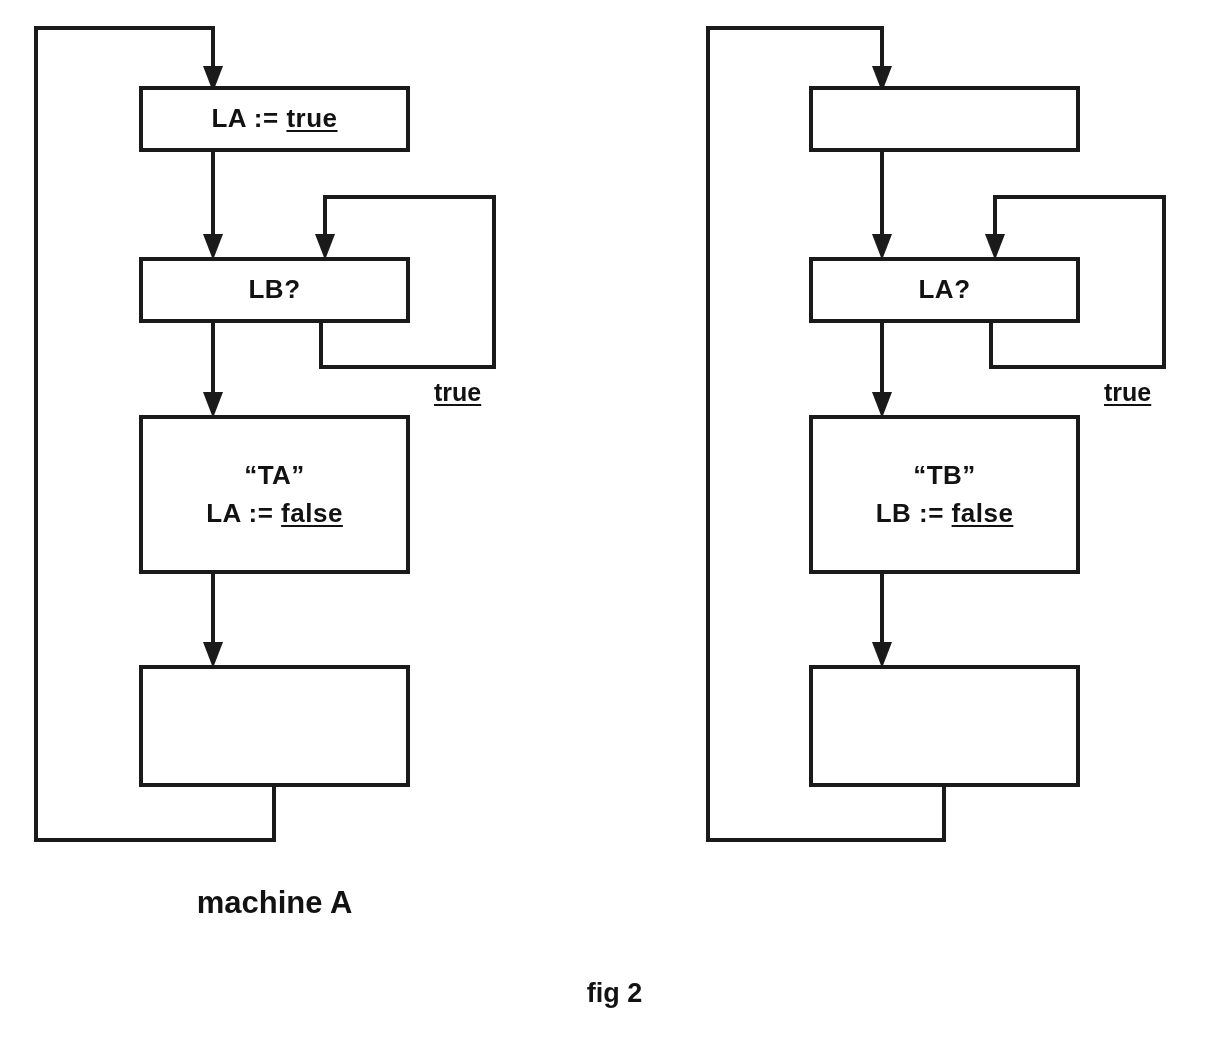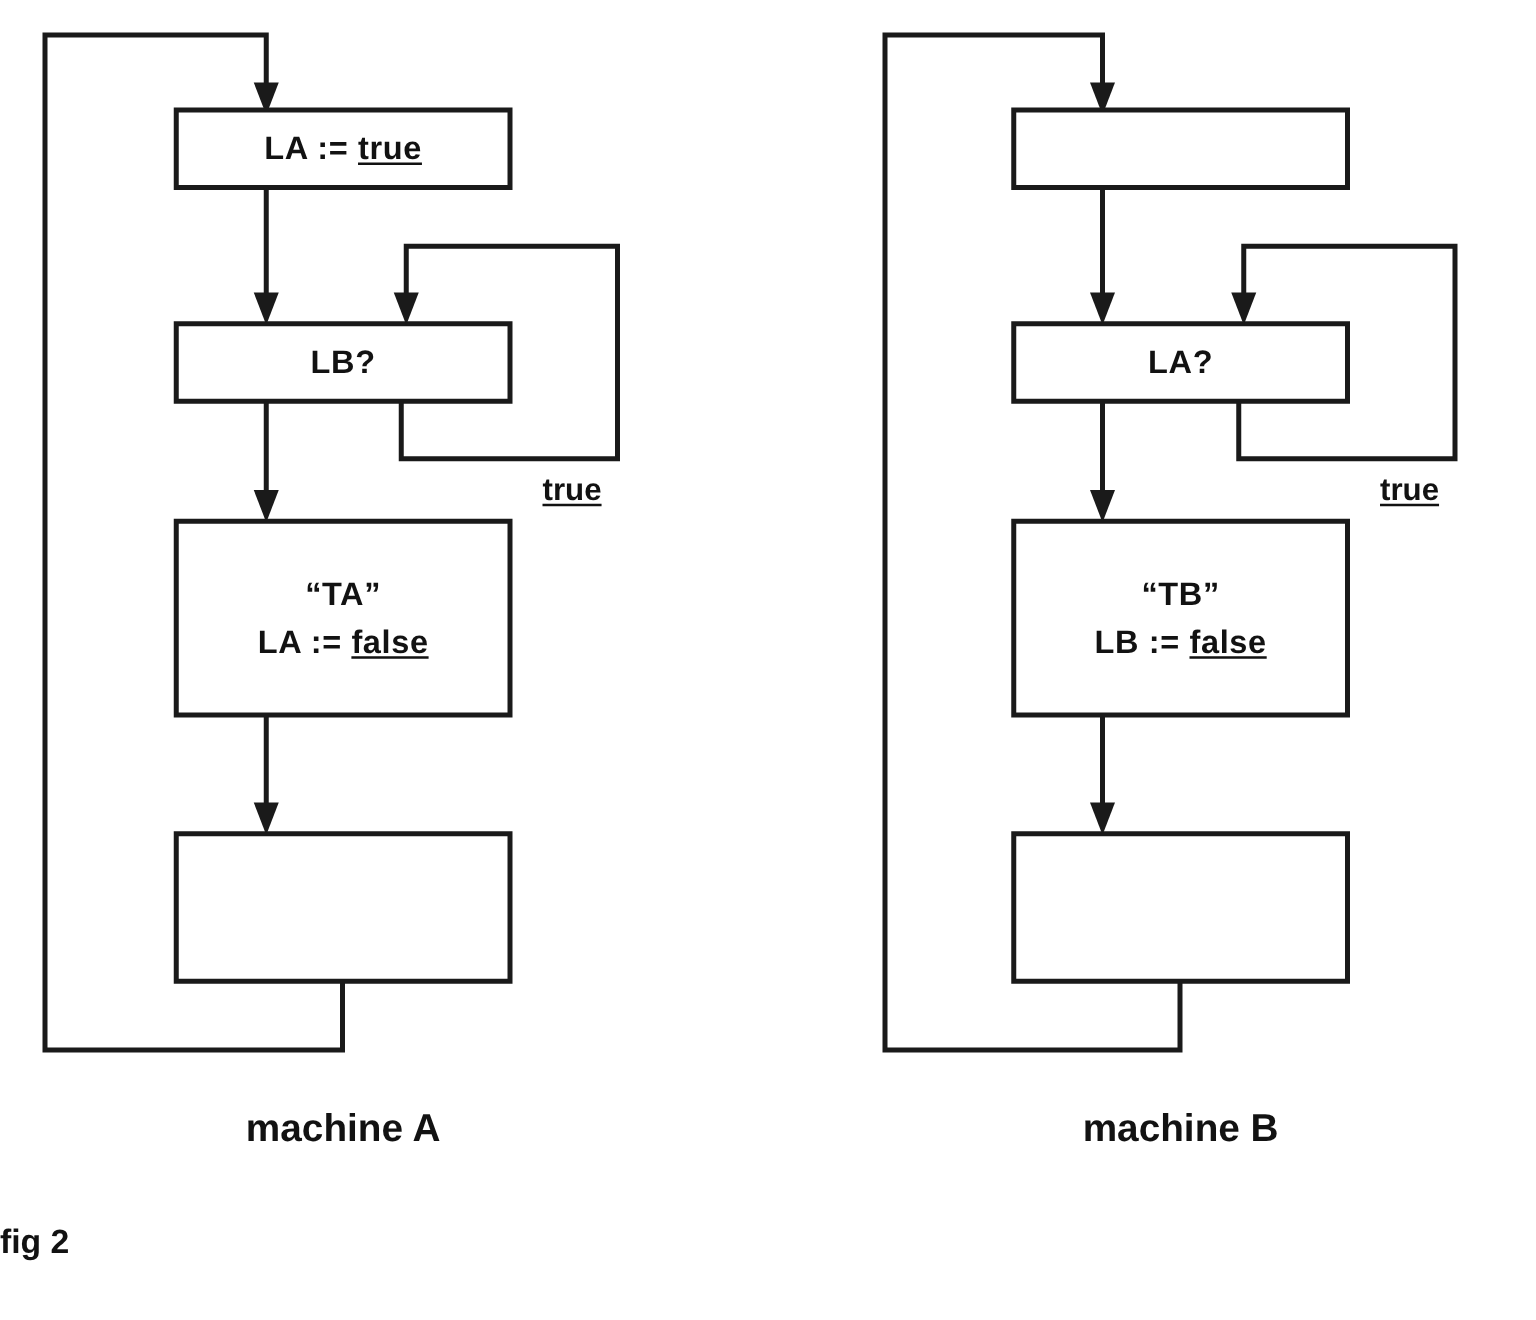--- a/index.html
+++ b/index.html
@@ -86,20 +86,21 @@
     color: #121212;
     text-align: center;
     white-space: nowrap;
   }
   .fig-caption {
     position: absolute;
     font-family: "Liberation Sans", sans-serif;
     font-size: 27px;
     font-weight: 700;
     color: #121212;
+    text-align: center;
     white-space: nowrap;
     width: 100%;
     left: 0;
   }
 </style>
 </head>
 <body>
 
 <div id="diagram-root">
 
@@ -180,17 +181,16 @@
     <div class="line"><span>LA?</span></div>
   </div>
 
   <div class="box-label" style="left:811px; top:417px; width:267px; height:155px;">
     <div class="line"><span>“TB”</span></div>
     <div class="line"><span>LB := </span><span class="kw">false</span></div>
   </div>
 
   <div class="edge-label" style="left:1104px; top:378px;"><span>true</span></div>
 
-  <div class="machine-caption" style="left:811px; top:885px; width:267px;"><span>machine B</span></div>
 
   <div class="fig-caption" style="top:978px;"><span>fig 2</span></div>
 
 </div>
 
 </body></html>

